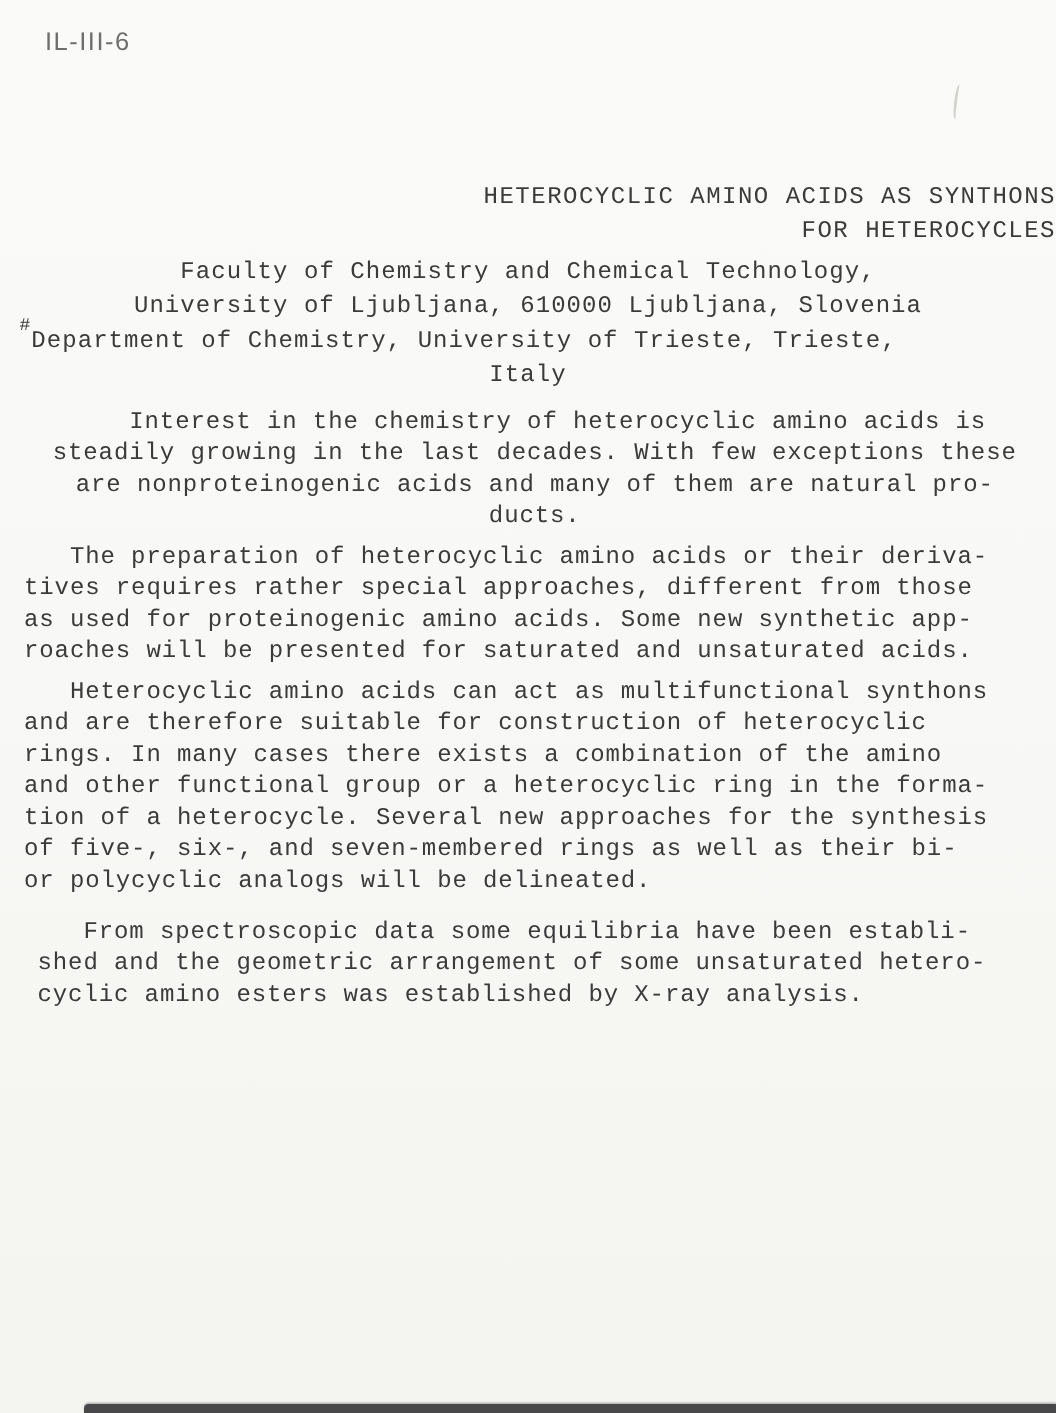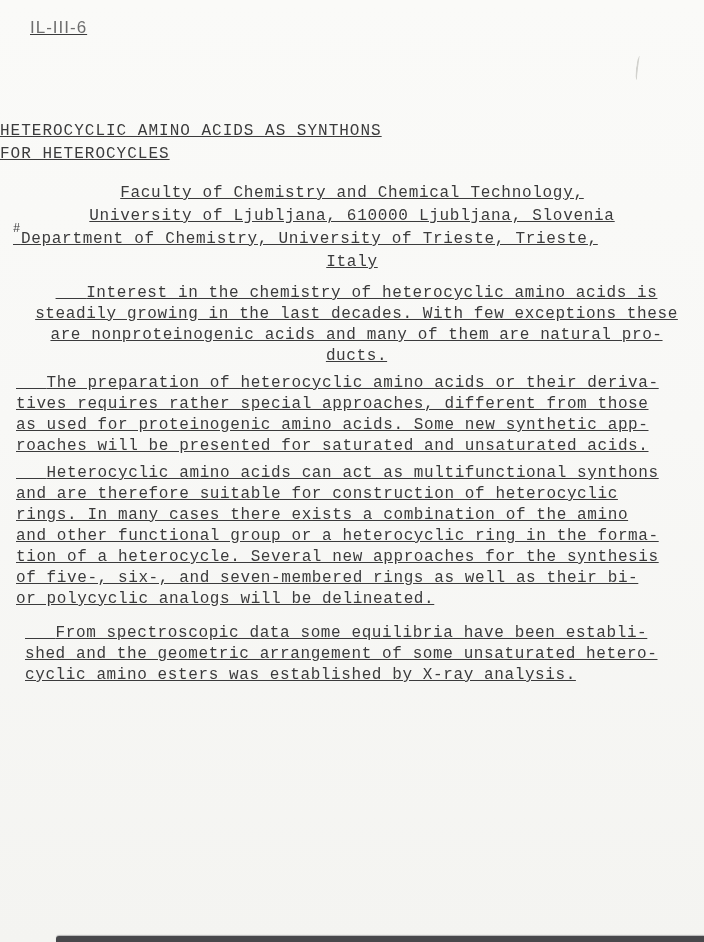--- a/index.html
+++ b/index.html
@@ -11,40 +11,39 @@
   }
   html,body{margin:0;padding:0;background:#e9e9e7;}
   .page{
     position:relative;
     width:704px;height:942px;
     margin:0 auto;
     background:linear-gradient(180deg,#fafaf8 0%,var(--paper) 45%,#f4f4f1 100%);
     overflow:hidden;
     font-family:"Liberation Mono","DejaVu Sans Mono",monospace;
     color:var(--ink);
-    text-decoration:underline;
   }
   .pg-header{
     display:flex;justify-content:space-between;align-items:flex-start;
     padding:18px 30px 0 30px;
     font-family:"Liberation Sans","DejaVu Sans",sans-serif;
     font-size:17px;font-weight:400;letter-spacing:1px;
     color:var(--header-ink);
   }
   .scan-artifact{
     position:absolute;left:636px;top:56px;width:3px;height:24px;
     border-left:2px solid var(--artifact);
     border-radius:60%;
     transform:rotate(7deg);
     opacity:.8;
   }
   .abstract{font-size:16px;letter-spacing:0.7px;}
   .title{
-    margin:82px 0 16px 0;
-    text-align:left;
+    margin:82px 0 4px 0;
+    text-align:right;
     font-size:16px;font-weight:normal;
     letter-spacing:1px;line-height:23px;
   }
   .title .tline{display:block;}
   .authors{
     margin:19px 0 0 0;
     text-align:center;line-height:23px;
   }
   .authors .u{text-decoration:underline;text-underline-offset:3px;}
   sup.marker{

